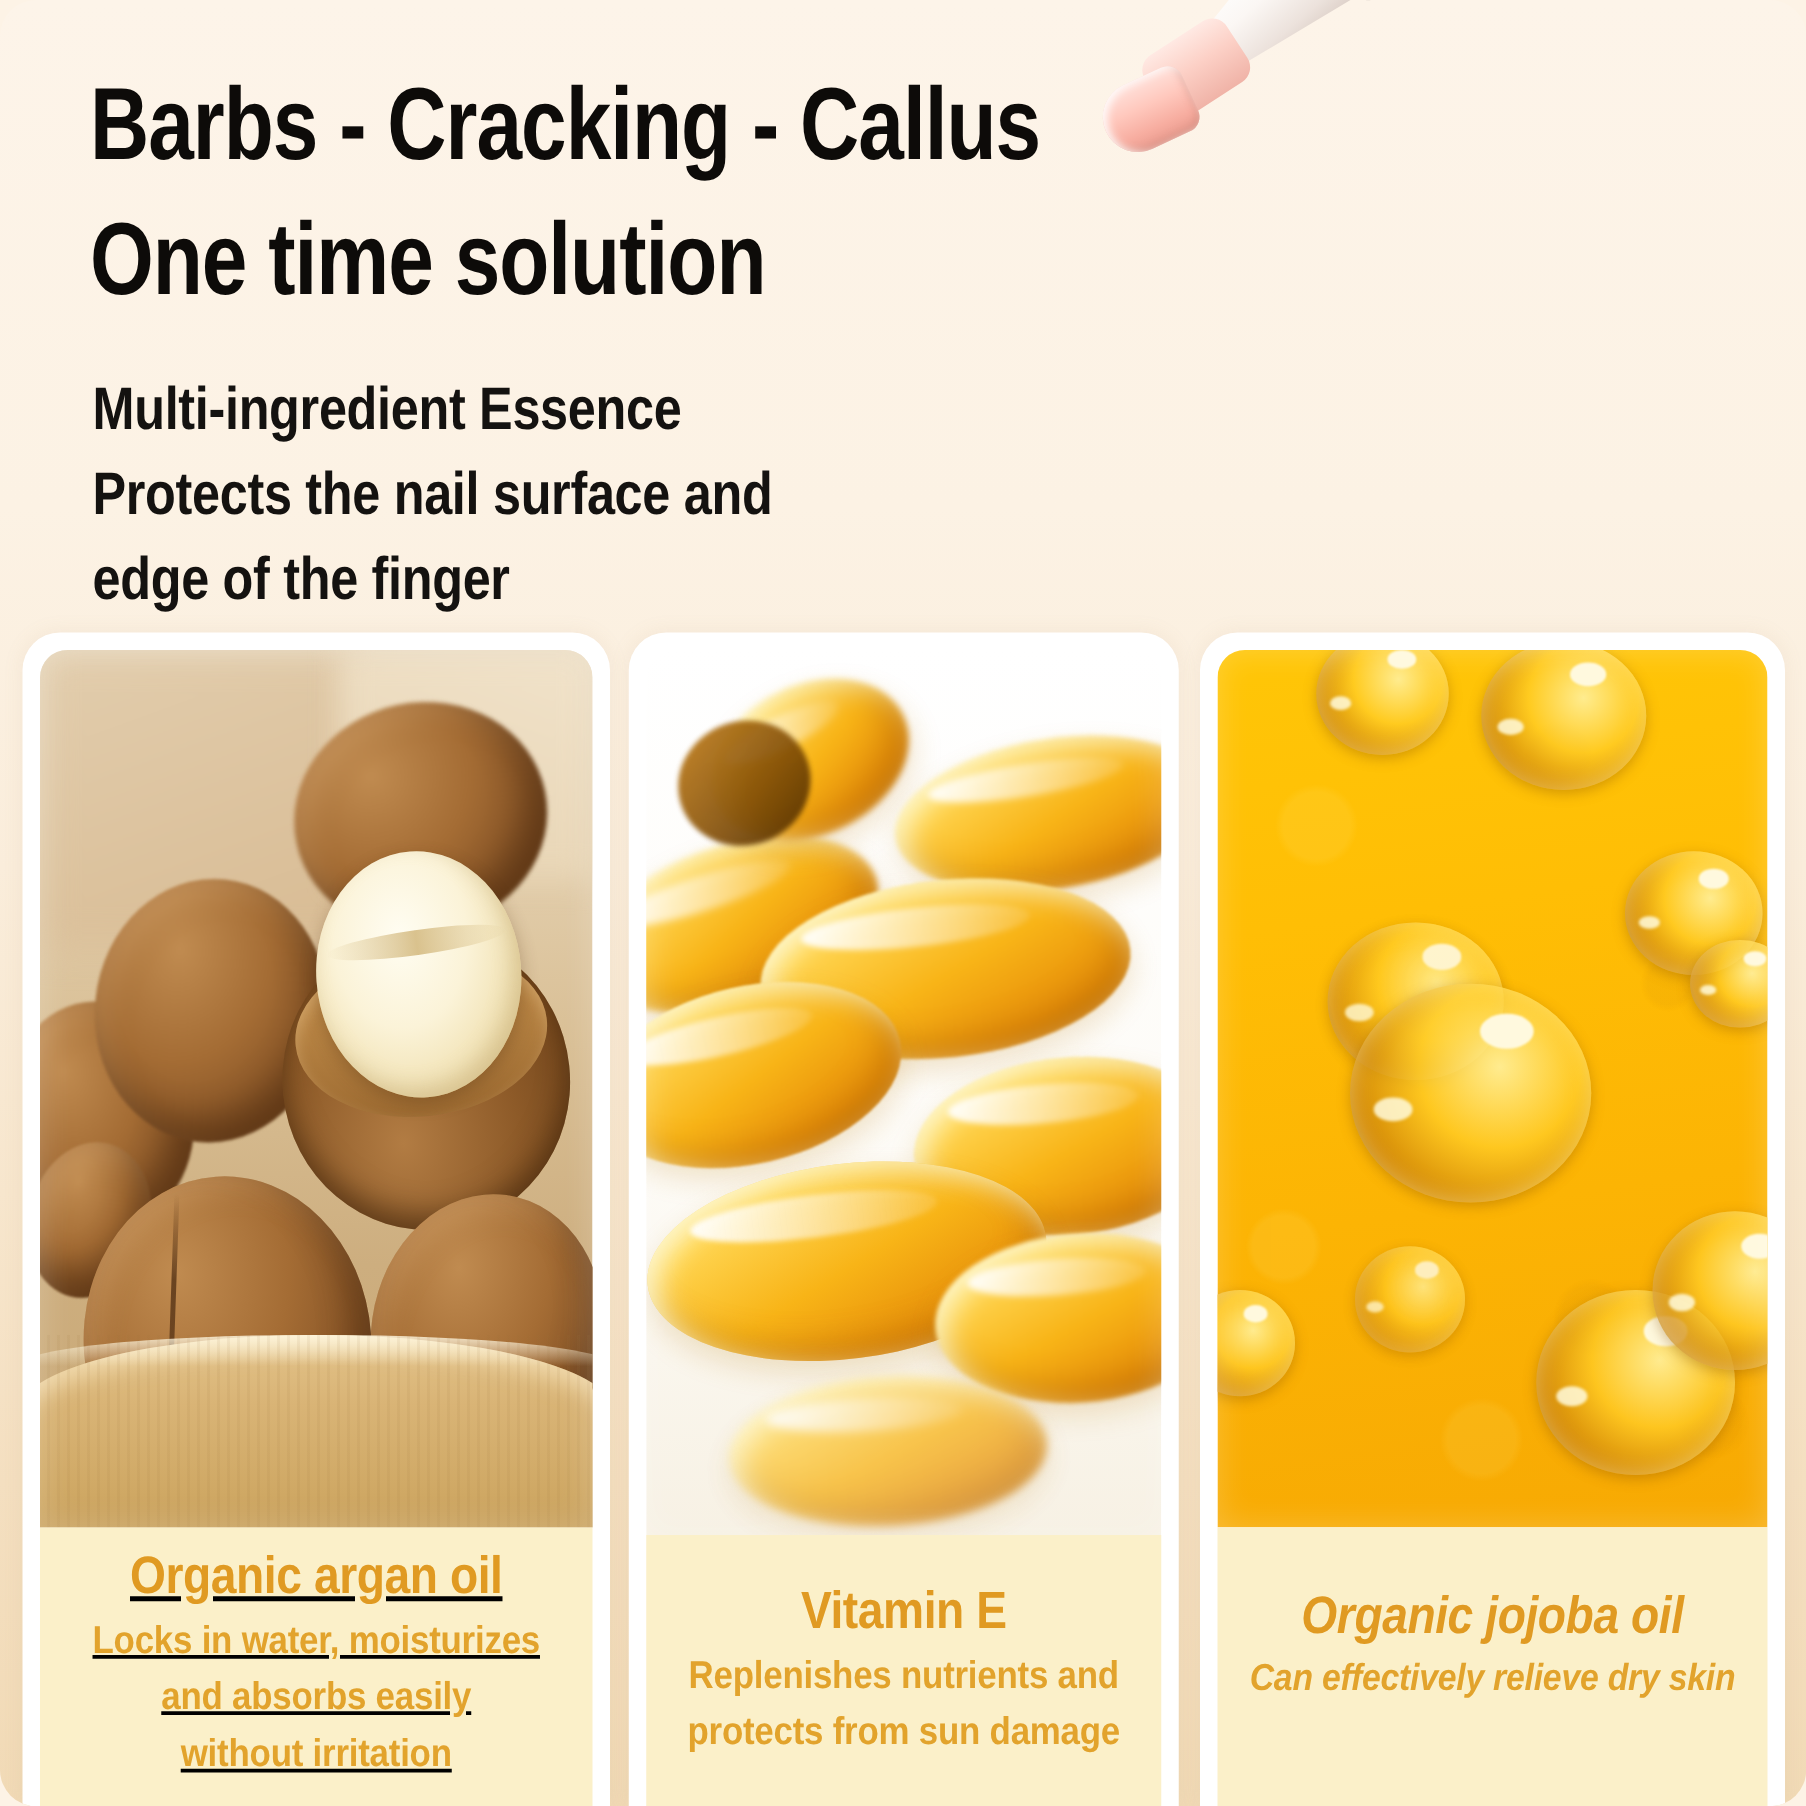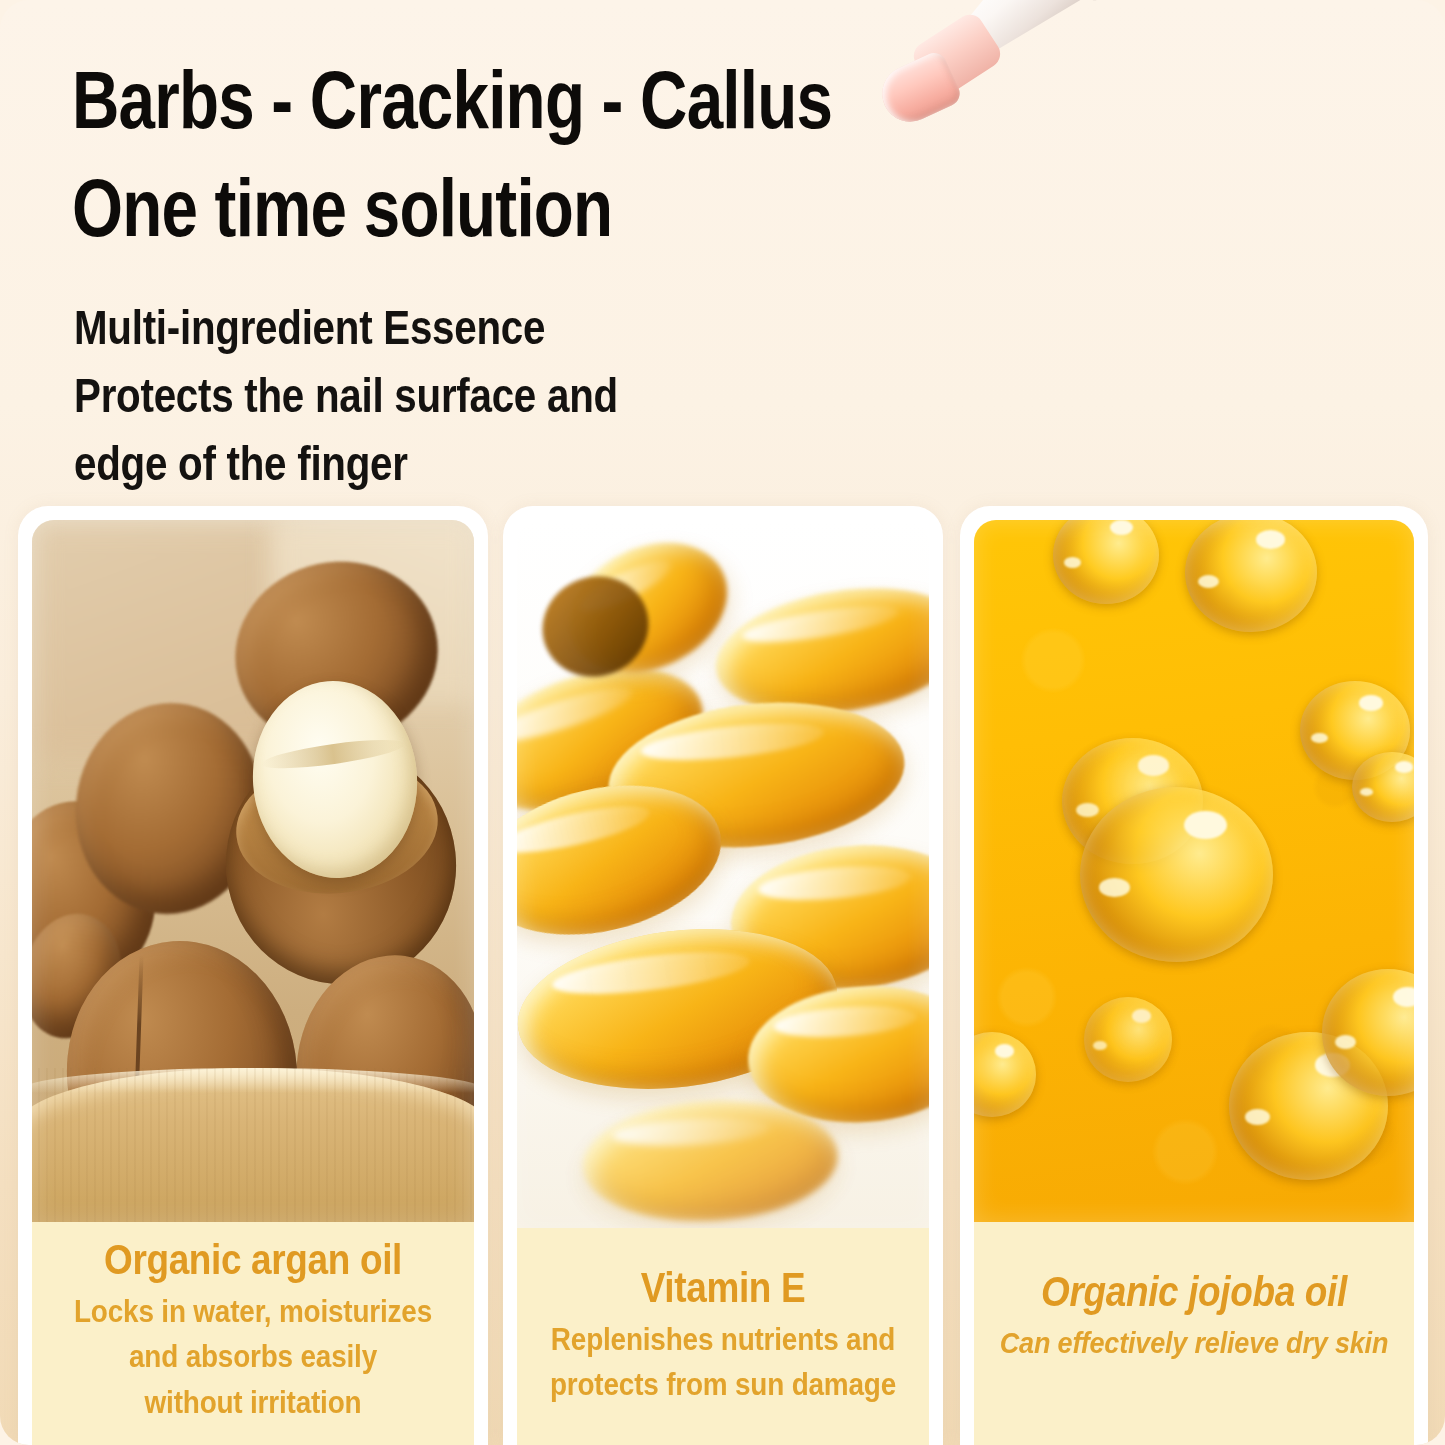--- a/index.html
+++ b/index.html
@@ -183,21 +183,21 @@
   }
   .cap-body {
     color: #e2a32c;
     font-size: 31px;
     font-weight: 600;
     line-height: 1.46;
     letter-spacing: -0.2px;
     transform: scaleX(0.90);
     margin-top: 4px;
   }
-  .card.c1 .caption { padding-top: 12px; }
+  .card.c1 .caption { padding-top: 12px; text-decoration: underline; }
   .card.c2 .caption { padding-top: 34px; }
   .card.c3 .caption { padding-top: 44px; font-style: italic; }
   .card.c3 .cap-body { font-size: 30px; }
 
   
   .nuts { position:absolute; inset:0; background: linear-gradient(180deg,#e8d9bf 0%, #e3cfae 22%, #d9bf95 45%, #cdae7f 70%, #c9a873 100%); }
   .nuts .bg-blur { position:absolute; left:0; top:0; width:58%; height:34%;
       background: linear-gradient(160deg,#e2cdad,#d8bb93); filter: blur(14px); }
   .nuts .bg-blur2 { position:absolute; right:0; top:0; width:46%; height:26%;
       background: linear-gradient(200deg,#f1e3cb,#e6d2b0); filter: blur(12px); }

